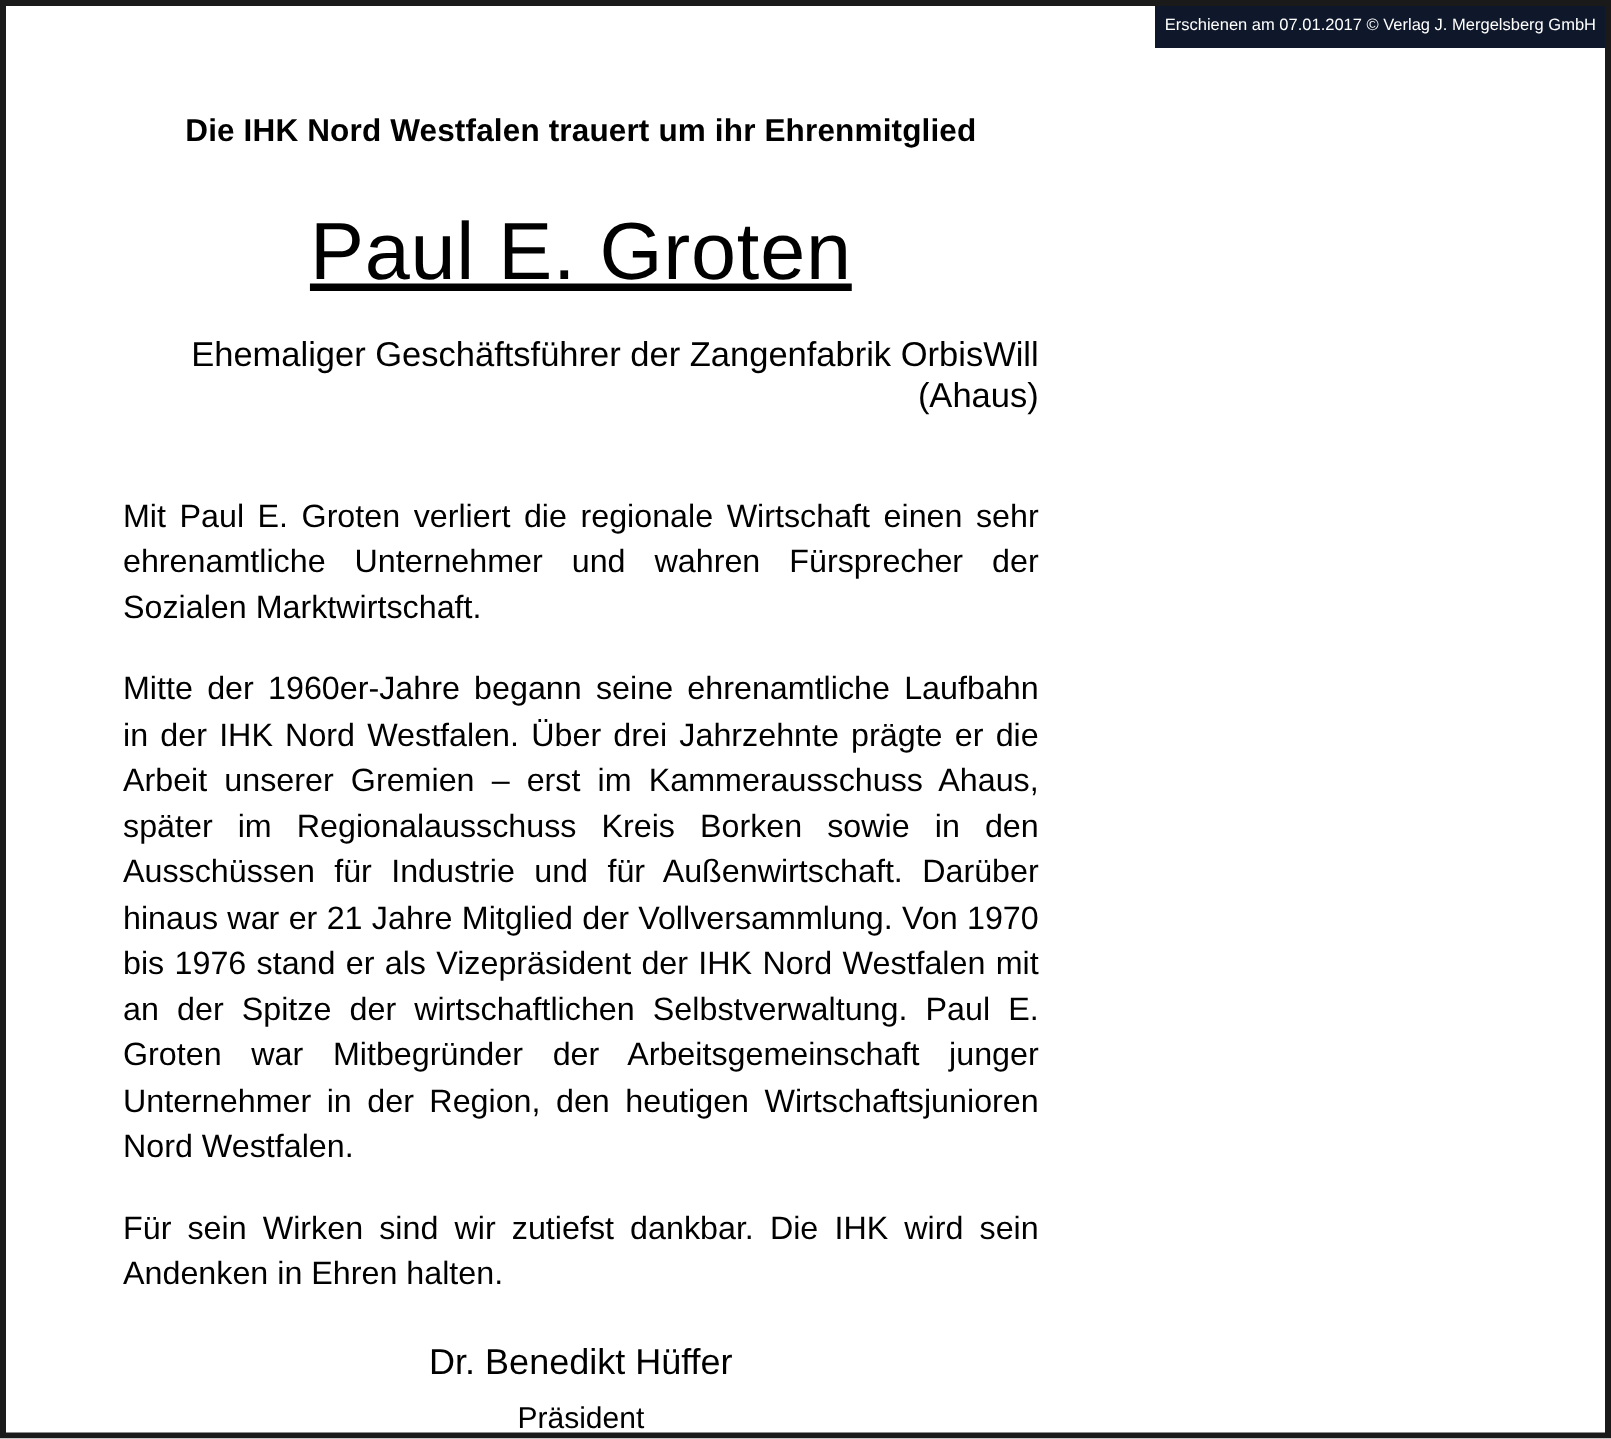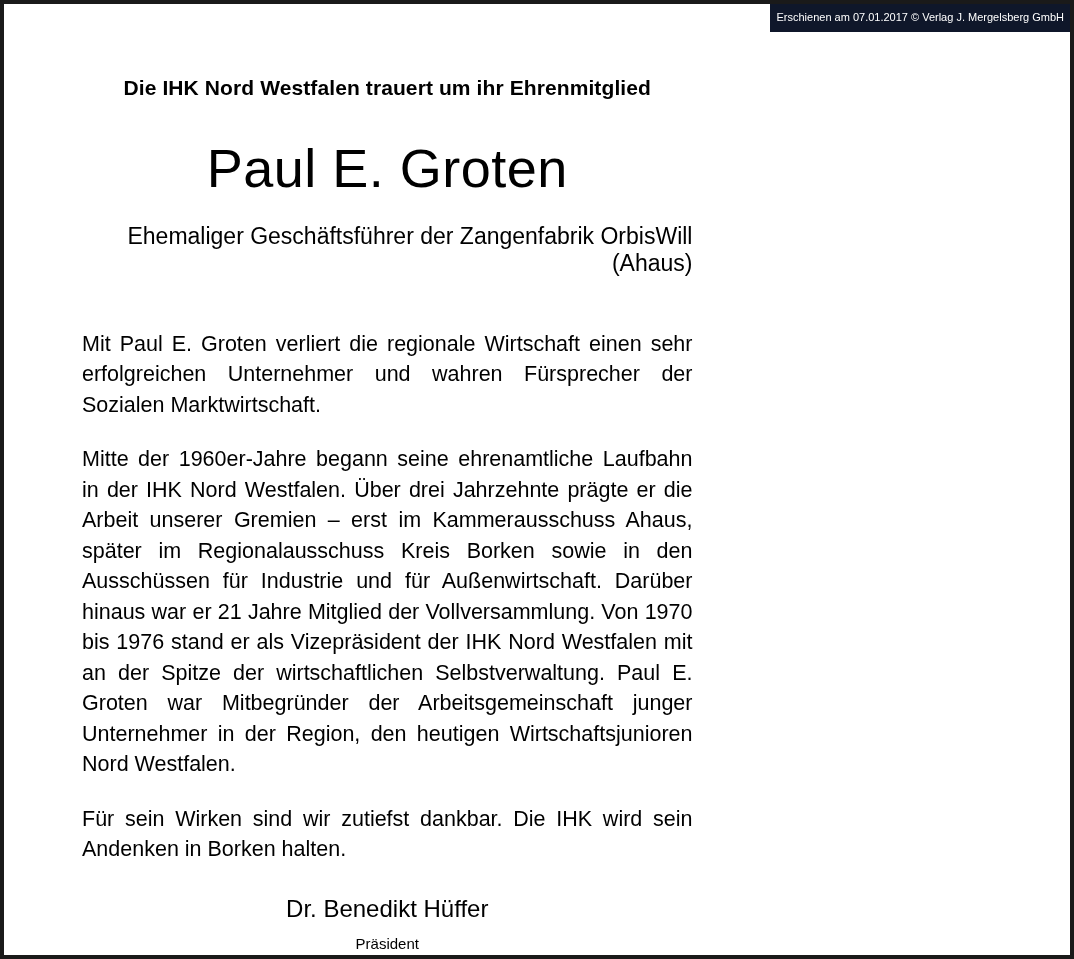--- a/index.html
+++ b/index.html
@@ -40,20 +40,21 @@
     letter-spacing: 0.1px;
     margin: 0 0 40px 0;
   }
   .name {
     text-align: center;
     font-size: 54px;
     font-weight: normal;
     letter-spacing: 0.5px;
     margin: 0 0 26px 0;
     line-height: 1.05;
+    text-decoration: underline;
   }
   .role {
     text-align: right;
     font-size: 23px;
     font-weight: normal;
     margin: 0 0 52px 0;
   }
   .body-text {
     font-size: 21.5px;
     line-height: 1.42;
@@ -75,21 +76,21 @@
   }
   .sig {
     text-align: center;
     min-width: 240px;
   }
   .sig-name {
     font-size: 24px;
     margin-bottom: 12px;
   }
   .sig-title {
-    font-size: 15px;
+    font-size: 20px;
   }
   .footer-bar {
     flex: 0 0 auto;
     background: #0f172a;
     color: #ffffff;
     font-size: 11px;
     line-height: 1.2;
     padding: 6px 6px 7px 6px;
     box-sizing: border-box;
     height: 28px;
@@ -102,23 +103,23 @@
 
 <div class="obituary">
   <div class="inner">
 
     <div class="lead">Die IHK Nord Westfalen trauert um ihr Ehrenmitglied</div>
 
     <h1 class="name">Paul E. Groten</h1>
 
     <div class="role">Ehemaliger Geschäftsführer der Zangenfabrik OrbisWill (Ahaus)</div>
 
-    <p class="body-text">Mit Paul E. Groten verliert die regionale Wirtschaft einen sehr erfolgreichen Unternehmer und wahren Fürsprecher der Sozialen Marktwirtschaft.</p>
+    <p class="body-text">Mit Paul E. Groten verliert die regionale Wirtschaft einen sehr ehrenamtliche Unternehmer und wahren Fürsprecher der Sozialen Marktwirtschaft.</p>
     <p class="body-text">Mitte der 1960er-Jahre begann seine ehrenamtliche Laufbahn in der IHK Nord Westfalen. Über drei Jahrzehnte prägte er die Arbeit unserer Gremien – erst im Kammerausschuss Ahaus, später im Regionalausschuss Kreis Borken sowie in den Ausschüssen für Industrie und für Außenwirtschaft. Darüber hinaus war er 21 Jahre Mitglied der Vollversammlung. Von 1970 bis 1976 stand er als Vizepräsident der IHK Nord Westfalen mit an der Spitze der wirtschaftlichen Selbstverwaltung. Paul E. Groten war Mitbegründer der Arbeitsgemeinschaft junger Unternehmer in der Region, den heutigen Wirtschaftsjunioren Nord Westfalen.</p>
-    <p class="body-text last">Für sein Wirken sind wir zutiefst dankbar. Die IHK wird sein Andenken in Borken halten.</p>
+    <p class="body-text last">Für sein Wirken sind wir zutiefst dankbar. Die IHK wird sein Andenken in Ehren halten.</p>
 
     <div class="spacer"></div>
 
     <div class="signatures">
       <div class="sig">
         <div class="sig-name">Dr. Benedikt Hüffer</div>
         <div class="sig-title">Präsident</div>
       </div>
     </div>
 

